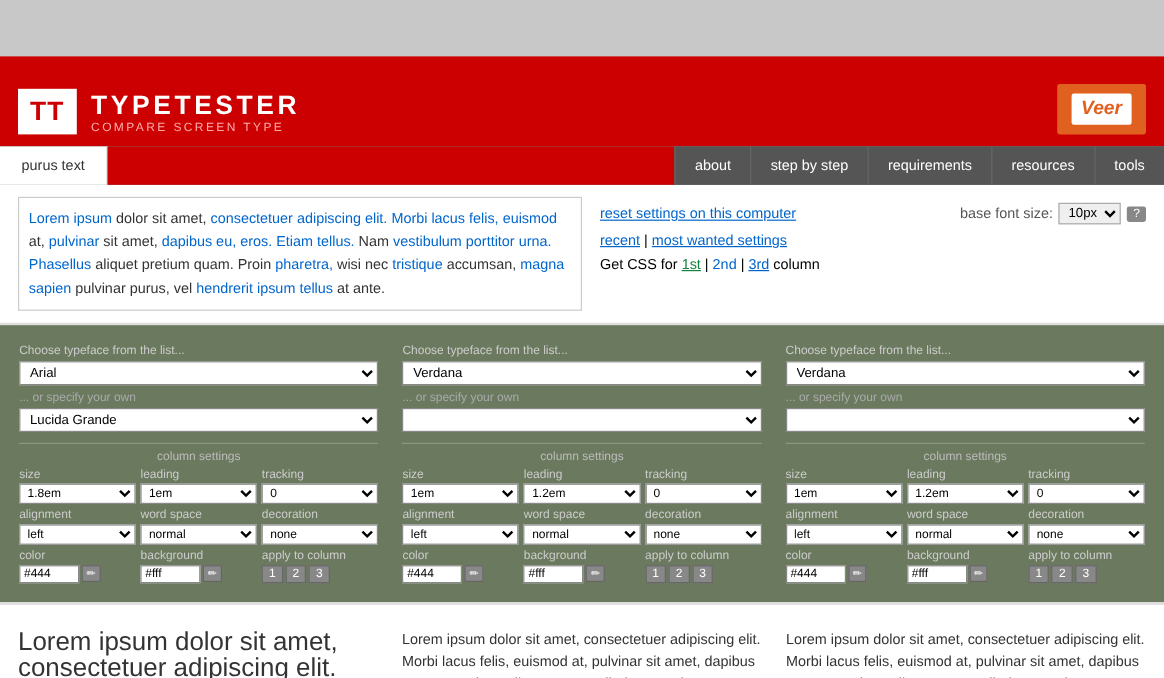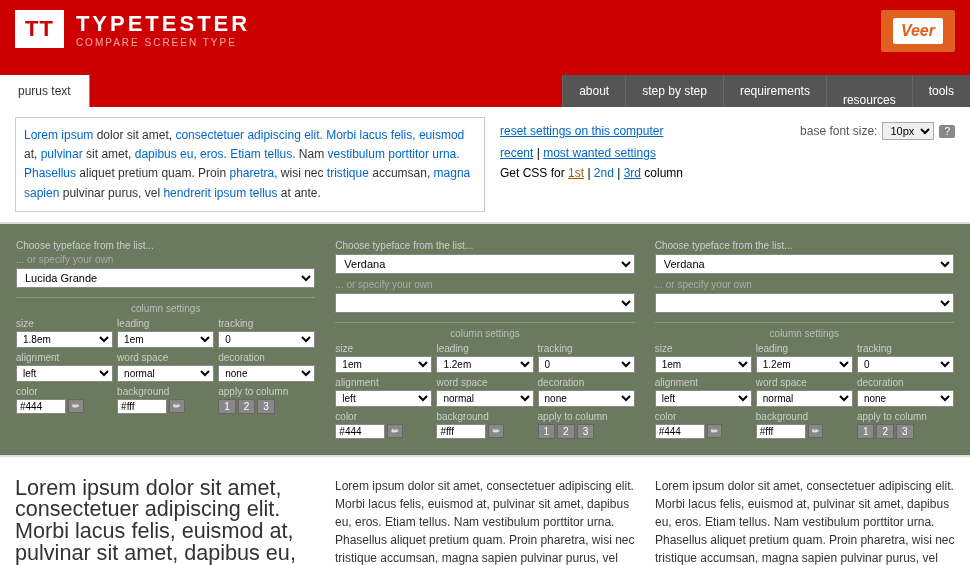--- a/index.html
+++ b/index.html
@@ -1,21 +1,21 @@
 <!DOCTYPE html>
 <html><head>
   <meta charset="utf-8">
   <style>
     * { box-sizing: border-box; margin: 0; padding: 0; }
     body { font-family: Arial, sans-serif; font-size: 12px; background: #c8c8c8; width: 970px; }
   </style>
 </head>
 <body>
 
-<div style="background:#cc0000; display:flex; align-items:flex-start; justify-content:space-between; padding:10px 15px; height:75px;">
+<div style="background:#cc0000; display:flex; align-items:flex-end; justify-content:space-between; padding:10px 15px; height:75px;margin-top:47px;">
   <div style="display:flex; align-items:center; gap:12px;">
     <div style="background:white; color:#cc0000; font-weight:900; font-size:22px; padding:8px 10px; letter-spacing:1px; line-height:1;">
       <span>TT</span>
     </div>
     <div>
       <span style="display:block; color:white; font-size:22px; font-weight:900; letter-spacing:3px;">TYPETESTER</span>
       <span style="display:block; color:#ffaaaa; font-size:10px; letter-spacing:2px;">COMPARE SCREEN TYPE</span>
     </div>
   </div>
   <div style="background:#e06020; padding:8px 12px; display:flex; align-items:center; gap:10px; border-radius:2px; max-width:320px; cursor:pointer;">
@@ -32,21 +32,21 @@
   <div style="flex:1; background:#cc0000;"></div>
   <div style="padding:0 16px; background:#555; color:white; font-size:12px; display:flex; align-items:center; cursor:pointer; border-left:1px solid #666;">
     <span>about</span>
   </div>
   <div style="padding:0 16px; background:#555; color:white; font-size:12px; display:flex; align-items:center; cursor:pointer; border-left:1px solid #666;">
     <span>step by step</span>
   </div>
   <div style="padding:0 16px; background:#555; color:white; font-size:12px; display:flex; align-items:center; cursor:pointer; border-left:1px solid #666;">
     <span>requirements</span>
   </div>
-  <div style="padding:0 16px; background:#555; color:white; font-size:12px; display:flex; align-items:flex-end; cursor:pointer; border-left:1px solid #666;">
+  <div style="padding:0 16px; background:#555; color:white; font-size:12px; display:flex; align-items:center; cursor:pointer; border-left:1px solid #666;">
     <span>resources</span>
   </div>
   <div style="padding:0 16px; background:#555; color:white; font-size:12px; display:flex; align-items:center; cursor:pointer; border-left:1px solid #666;">
     <span>tools</span>
   </div>
 </div>
 
 <div style="background:white; padding:10px 15px; display:flex; gap:15px; border-bottom:2px solid #ddd; min-height:100px;">
   <div style="flex:0 0 470px; font-size:12px; color:#333; line-height:1.6; border:1px solid #ccc; padding:8px;">
     <span style="font-size:12px;">
@@ -65,35 +65,38 @@
       </div>
     </div>
     <div style="margin-bottom:6px;">
       <a style="color:#0066cc; text-decoration:underline; cursor:pointer;">recent</a>
       <span> | </span>
       <a style="color:#0066cc; text-decoration:underline; cursor:pointer;">most wanted settings</a>
     </div>
     <div>
       <span>Get CSS for</span>
       <span> </span>
-      <a style="color:#a16207; text-decoration:underline; cursor:pointer;">1st</a>
+      <a style="color:#15803d; text-decoration:underline; cursor:pointer;">1st</a>
       <span> | </span>
       <a style="color:#0066cc; cursor:pointer;">2nd</a>
       <span> | </span>
       <a style="color:#0066cc; text-decoration:underline; cursor:pointer;">3rd</a>
       <span> </span>
       <span>column</span>
     </div>
   </div>
 </div>
 
 <div style="background:#6b7a5e; padding:10px; display:grid; grid-template-columns:1fr 1fr 1fr; gap:8px;">
 
   <div style="padding:6px;">
     <div style="color:#ccc; font-size:10px; margin-bottom:3px;">Choose typeface from the list...</div>
+    <select style="width:100%; padding:2px 4px; font-size:11px; border:1px solid #888; margin-bottom:5px; background:white;">
+      <option>Arial</option><option>Verdana</option><option>Georgia</option><option>Times New Roman</option>
+    </select>
     <div style="color:#aaa; font-size:10px; margin-bottom:3px;">... or specify your own</div>
     <select style="width:100%; padding:2px 4px; font-size:11px; border:1px solid #888; margin-bottom:5px; background:white;">
       <option>Lucida Grande</option>
     </select>
     <div style="text-align:center; color:#bbb; font-size:10px; border-top:1px solid #8a9a7e; padding-top:5px; margin:4px 0;">column settings</div>
     <div style="display:grid; grid-template-columns:1fr 1fr 1fr; gap:4px; margin-bottom:4px;">
       <div>
         <label style="color:#ccc; font-size:10px; display:block; margin-bottom:2px;">size</label>
         <select style="width:100%; padding:1px 2px; font-size:10px; border:1px solid #888; background:white;">
           <option>1.8em</option><option>1em</option><option>1.2em</option>

